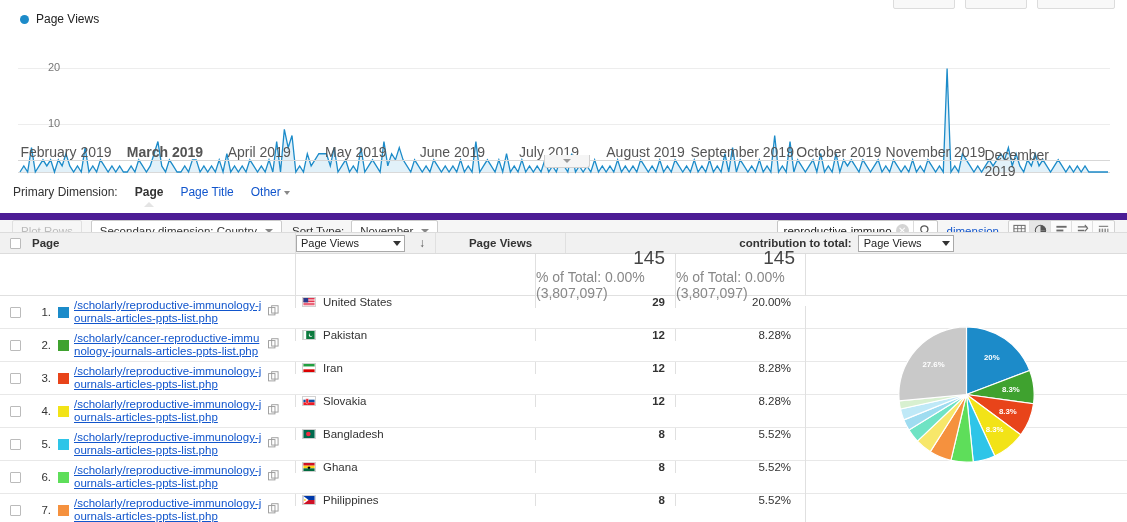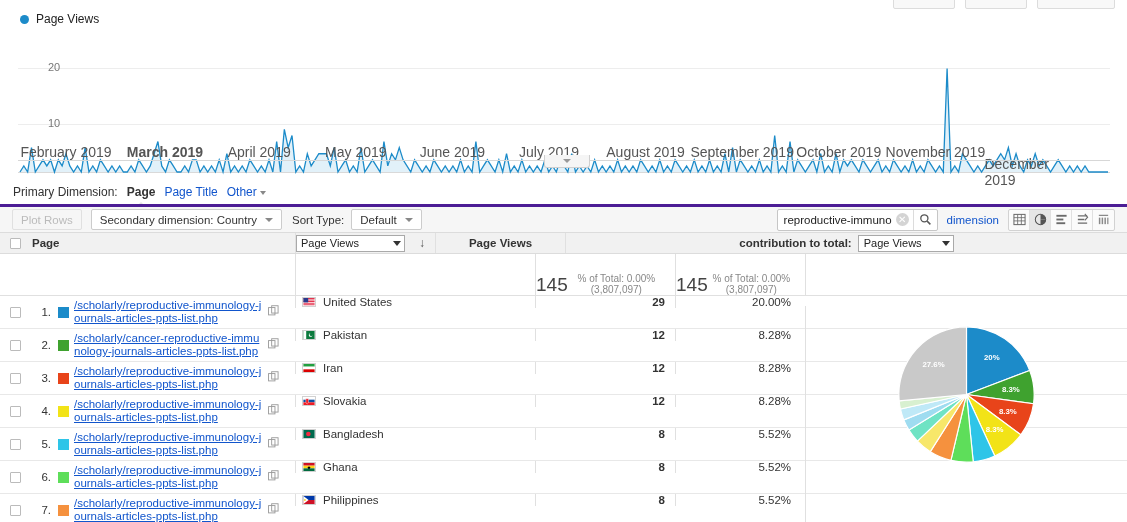--- a/index.html
+++ b/index.html
@@ -42,29 +42,29 @@
   .xlabel { position: absolute; font-size: 14px; color: #555; transform: translateX(-50%); }
   .axisline { position: absolute; left: 18px; top: 160px; width: 1092px; height: 1px; background: #d7d7d7; }
   .scrub-tab {
     position: absolute; left: 544px; top: 155px; width: 46px; height: 13px;
     border: 1px solid #cfcfcf; border-top: none; border-radius: 0 0 3px 3px;
     background: #f5f5f5; display: flex; align-items: center; justify-content: center;
   }
   .scrub-tab .caret { width: 0; height: 0; border-left: 4px solid transparent; border-right: 4px solid transparent; border-top: 4px solid #999; }
 
   
-  .primdim { position: absolute; left: 0; top: 182px; width: 1127px; height: 20px; padding-left: 13px; display: flex; align-items: center; gap: 9px; text-align: right; }
+  .primdim { position: absolute; left: 0; top: 182px; width: 1127px; height: 20px; padding-left: 13px; display: flex; align-items: center; gap: 17px; text-align: right; }
   .primdim .plabel { color: #333; font-size: 12px; }
   .primdim .sel { color: #333; font-weight: bold; font-size: 12px; position: relative; }
   .primdim .lnk { color: #1155cc; font-size: 12px; cursor: pointer; }
   .primdim .lnk .car { display: inline-block; margin-left: 3px; width: 0; height: 0; border-left: 3px solid transparent; border-right: 3px solid transparent; border-top: 4px solid #888; vertical-align: middle; }
   .tri-up { position: absolute; left: 50%; bottom: -8px; transform: translateX(-50%); width: 0; height: 0; border-left: 5px solid transparent; border-right: 5px solid transparent; border-bottom: 5px solid #e4e4e4; }
 
   
-  .controls { position: absolute; left: 0; top: 204px; width: 1127px; height: 28px; background: #f6f6f6; border-top: 3px solid #4c1d95; display: flex; align-items: center; padding: 0 12px; }
+  .controls { position: absolute; left: 0; top: 213px; width: 1127px; height: 28px; background: #f6f6f6; border-top: 7px solid #4c1d95; display: flex; align-items: center; padding: 0 12px; }
   .btn-plain {
     height: 21px; border: 1px solid #ccc; background: #fff; border-radius: 2px;
     display: inline-flex; align-items: center; padding: 0 8px; font-size: 11.5px; color: #333;
   }
   .btn-plain.disabled { color: #bbb; border-color: #e0e0e0; background: #f6f6f6; }
   .btn-plain .cdown { margin-left: 8px; width: 0; height: 0; border-left: 4px solid transparent; border-right: 4px solid transparent; border-top: 4px solid #888; }
   .sorttype-lbl { margin: 0 7px 0 10px; font-size: 11.5px; color: #333; }
 
   .controls-right { margin-left: auto; display: flex; align-items: center; gap: 9px; }
   .searchbox { display: flex; align-items: center; height: 22px; border: 1px solid #c6c6c6; background: #fff; border-radius: 2px; }
@@ -93,23 +93,23 @@
   .th-text { font-size: 11.5px; font-weight: bold; color: #333; }
   .sortsel { display: inline-flex; align-items: center; height: 17px; border: 1px solid #a9a9a9; background: #fff; padding: 0 3px 0 4px; font-size: 11px; width: 112px; justify-content: space-between; }
   .sortsel .sc { width: 0; height: 0; border-left: 4px solid transparent; border-right: 4px solid transparent; border-top: 5px solid #333; }
   .sortarrow { margin-left: 14px; color: #555; font-size: 12px; }
   .contrib-lbl { font-size: 11.5px; font-weight: bold; color: #333; }
   .contrib-sel { margin-left: 6px; display: inline-flex; align-items: center; justify-content: space-between; height: 17px; border: 1px solid #a9a9a9; background: #fff; padding: 0 3px 0 5px; font-size: 11px; width: 96px; }
   .contrib-sel .sc { width: 0; height: 0; border-left: 4px solid transparent; border-right: 4px solid transparent; border-top: 5px solid #333; }
   .dimdot { width: 10px; height: 10px; border-radius: 50%; background: #dcdcdc; margin-left: 5px; display: inline-block; }
 
   .summrow { display: flex; height: 42px; background: #fff; border-bottom: 1px solid #e0e0e0; }
-  .sumcell { display: flex; flex-direction: row; align-items: flex-end; justify-content: center; padding-right: 10px; text-align: center; }
+  .sumcell { display: flex; flex-direction: column; align-items: flex-end; justify-content: center; padding-right: 10px; }
   .sumcell .big { font-size: 19px; color: #444; line-height: 20px; }
-  .sumcell .sub { font-size: 10px; color: #888; margin-top: 1px; }
+  .sumcell .sub { font-size: 14px; color: #888; margin-top: 1px; }
 
   .rowsbody { position: relative; }
   .trow { display: flex; min-height: 33px; border-bottom: 1px solid #e8e8e8; align-items: stretch; }
   .trow .c-check, .trow .c-page, .trow .c-country, .trow .c-pv1, .trow .c-pv2 { display: flex; align-items: center; }
   .trow .c-page { align-items: center; }
   .idx { width: 26px; text-align: right; padding-right: 7px; font-size: 11.5px; color: #333; flex: none; }
   .swatch { width: 11px; height: 11px; flex: none; margin-right: 5px; }
   .urlcell { display: flex; align-items: center; flex: 1 1 auto; min-width: 0; }
   .url { color: #1155cc; font-size: 11.5px; line-height: 13px; width: 190px; word-break: break-all; }
   .url.hovered { text-decoration: underline; }
@@ -154,21 +154,21 @@
         <div class="xlabel" style="left: 66px; top: 0px;">February 2019</div>
         <div class="xlabel" style="left: 165px; top: 0px; font-weight: bold;">March 2019</div>
         <div class="xlabel" style="left: 259.195px; top: 0px;">April 2019</div>
         <div class="xlabel" style="left: 355.792px; top: 0px;">May 2019</div>
         <div class="xlabel" style="left: 452.389px; top: 0px;">June 2019</div>
         <div class="xlabel" style="left: 548.987px; top: 0px;">July 2019</div>
         <div class="xlabel" style="left: 645.584px; top: 0px;">August 2019</div>
         <div class="xlabel" style="left: 742.181px; top: 0px;">September 2019</div>
         <div class="xlabel" style="left: 838.779px; top: 0px;">October 2019</div>
         <div class="xlabel" style="left: 935.376px; top: 0px;">November 2019</div>
-        <div class="xlabel" style="left: 1031.97px; top: 12px;">December 2019</div>
+        <div class="xlabel" style="left: 1031.97px; top: 3px;">December 2019</div>
       </div>
     <div class="axisline"></div>
     <div class="scrub-tab">
       <span class="caret"></span>
     </div>
   </div>
 
   <div class="primdim">
     <span class="plabel">Primary Dimension:</span>
     <span class="sel">
@@ -184,21 +184,21 @@
   <div class="controls">
     <div class="btn-plain disabled">
       <span>Plot Rows</span>
     </div>
     <div class="btn-plain" style="margin-left:9px;">
       <span>Secondary dimension: Country</span>
       <span class="cdown"></span>
     </div>
     <span class="sorttype-lbl">Sort Type:</span>
     <div class="btn-plain">
-      <span>Default</span>
+      <span>November</span>
       <span class="cdown"></span>
     </div>
 
     <div class="controls-right">
       <div class="searchbox">
         <input type="text" value="reproductive-immunology" style="">
         <span class="clear-x">✕</span>
         <span class="srch-btn">
           <svg width="13" height="13" viewBox="0 0 16 16">
             <circle cx="6.6" cy="6.6" r="4.4" fill="none" stroke="#555" stroke-width="1.6"></circle>

